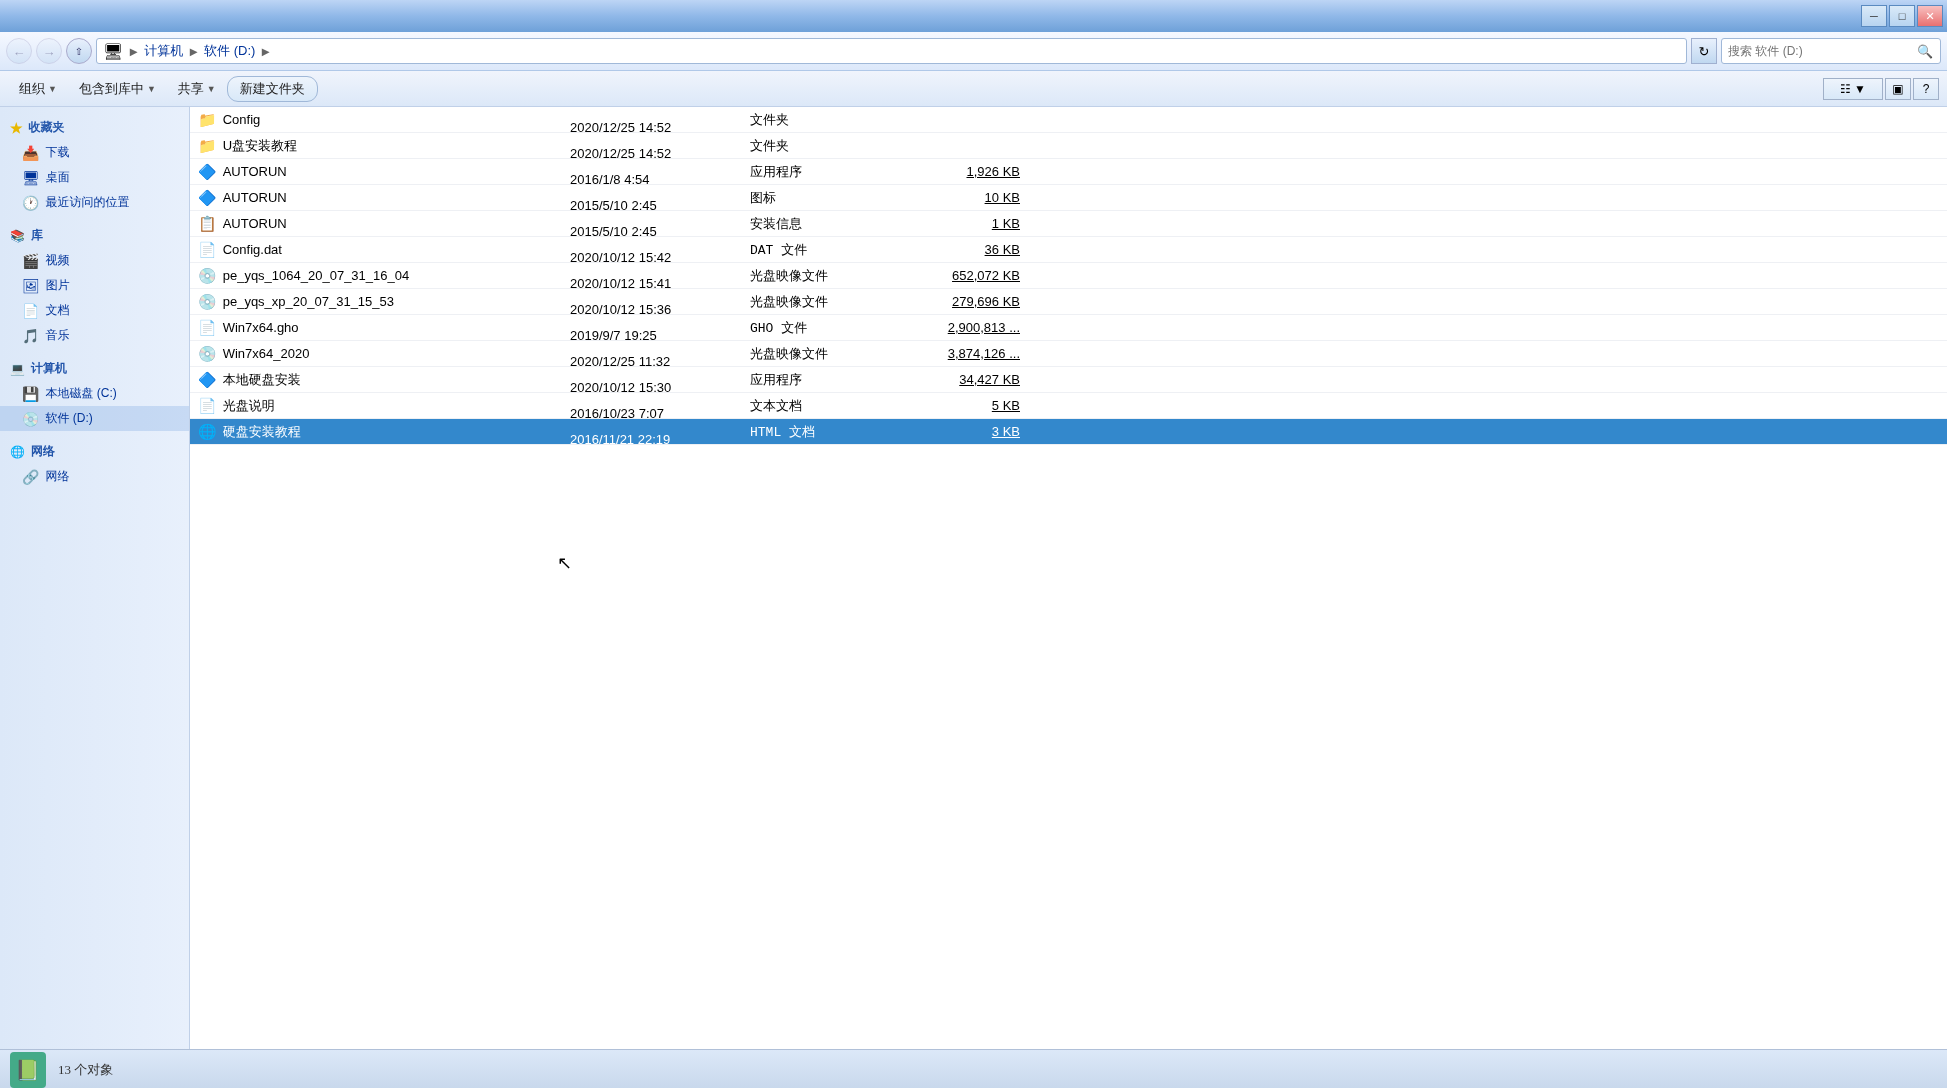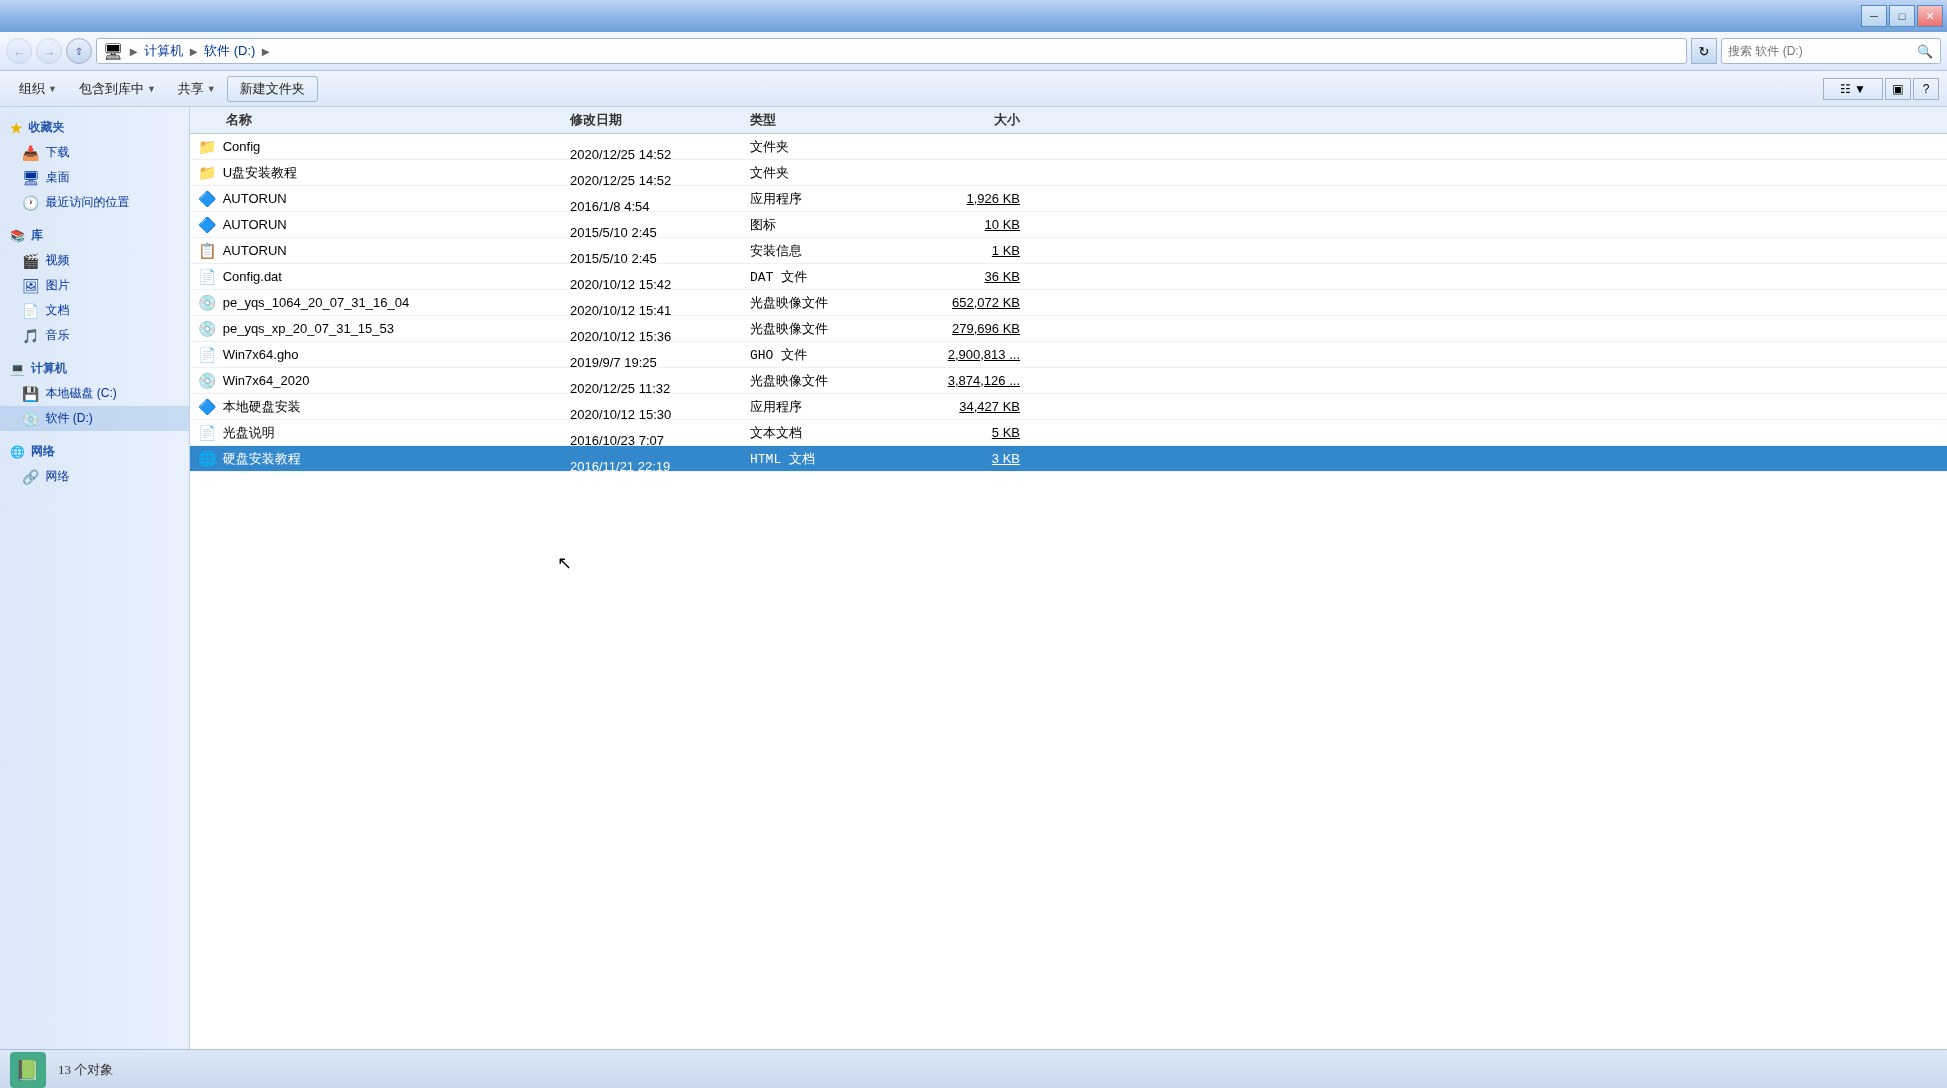--- a/index.html
+++ b/index.html
@@ -128,21 +128,21 @@
       font-size: 13px;
       color: #222;
       display: flex;
       align-items: center;
       gap: 3px;
     }
     .menu-btn .arrow { font-size: 9px; color: #555; }
     .new-folder-btn {
       padding: 3px 12px;
       border: 1px solid #a0b8d8;
-      border-radius: 3px;
+      border-radius: 11px;
       cursor: pointer;
       font-size: 13px;
       color: #222;
       background: linear-gradient(to bottom, #eef4fc, #d8e8f8);
     }
     .menu-spacer { flex: 1; }
     .view-btns {
       display: flex;
       align-items: center;
       gap: 2px;
@@ -399,26 +399,20 @@
       </div>
       <div class="sidebar-item">
         <span class="icon">🔗</span>
         <span>网络</span>
       </div>
     </div>
   </div>
 
   <div class="file-area">
 
-    <div class="file-table-header">
-      <div class="col-name">名称</div>
-      <div class="col-date">修改日期</div>
-      <div class="col-type">类型</div>
-      <div class="col-size">大小</div>
-    </div>
 
     <div class="file-list" id="file-list">
 
     <div class="file-row">
     <div class="file-name col-name">
       <span class="file-icon">📁</span>
       <span>Config</span>
     </div>
     <div class="file-date col-date">2020/12/25 14:52</div>
     <div class="file-type col-type">文件夹</div>

